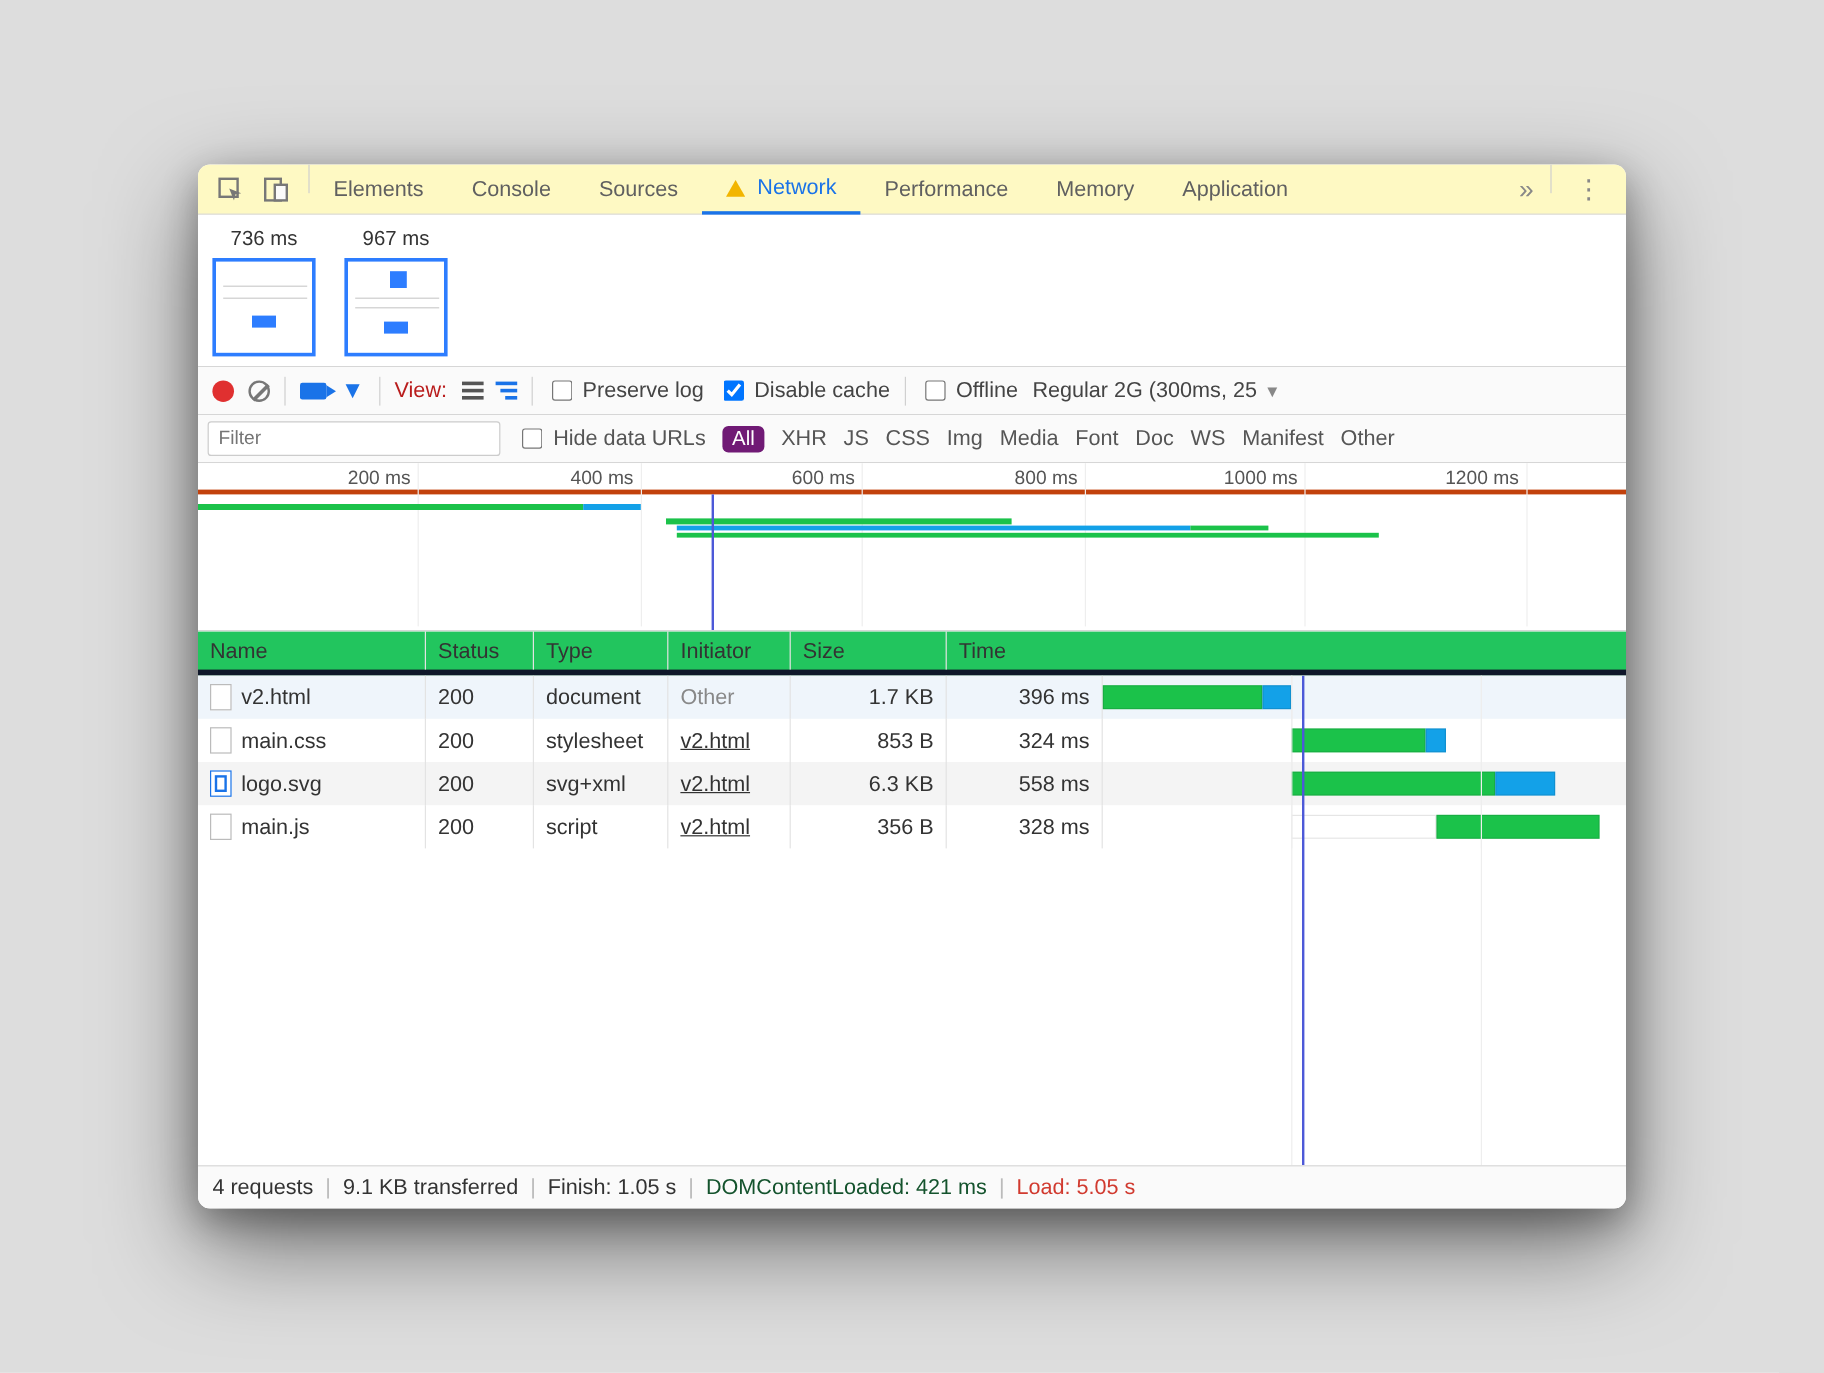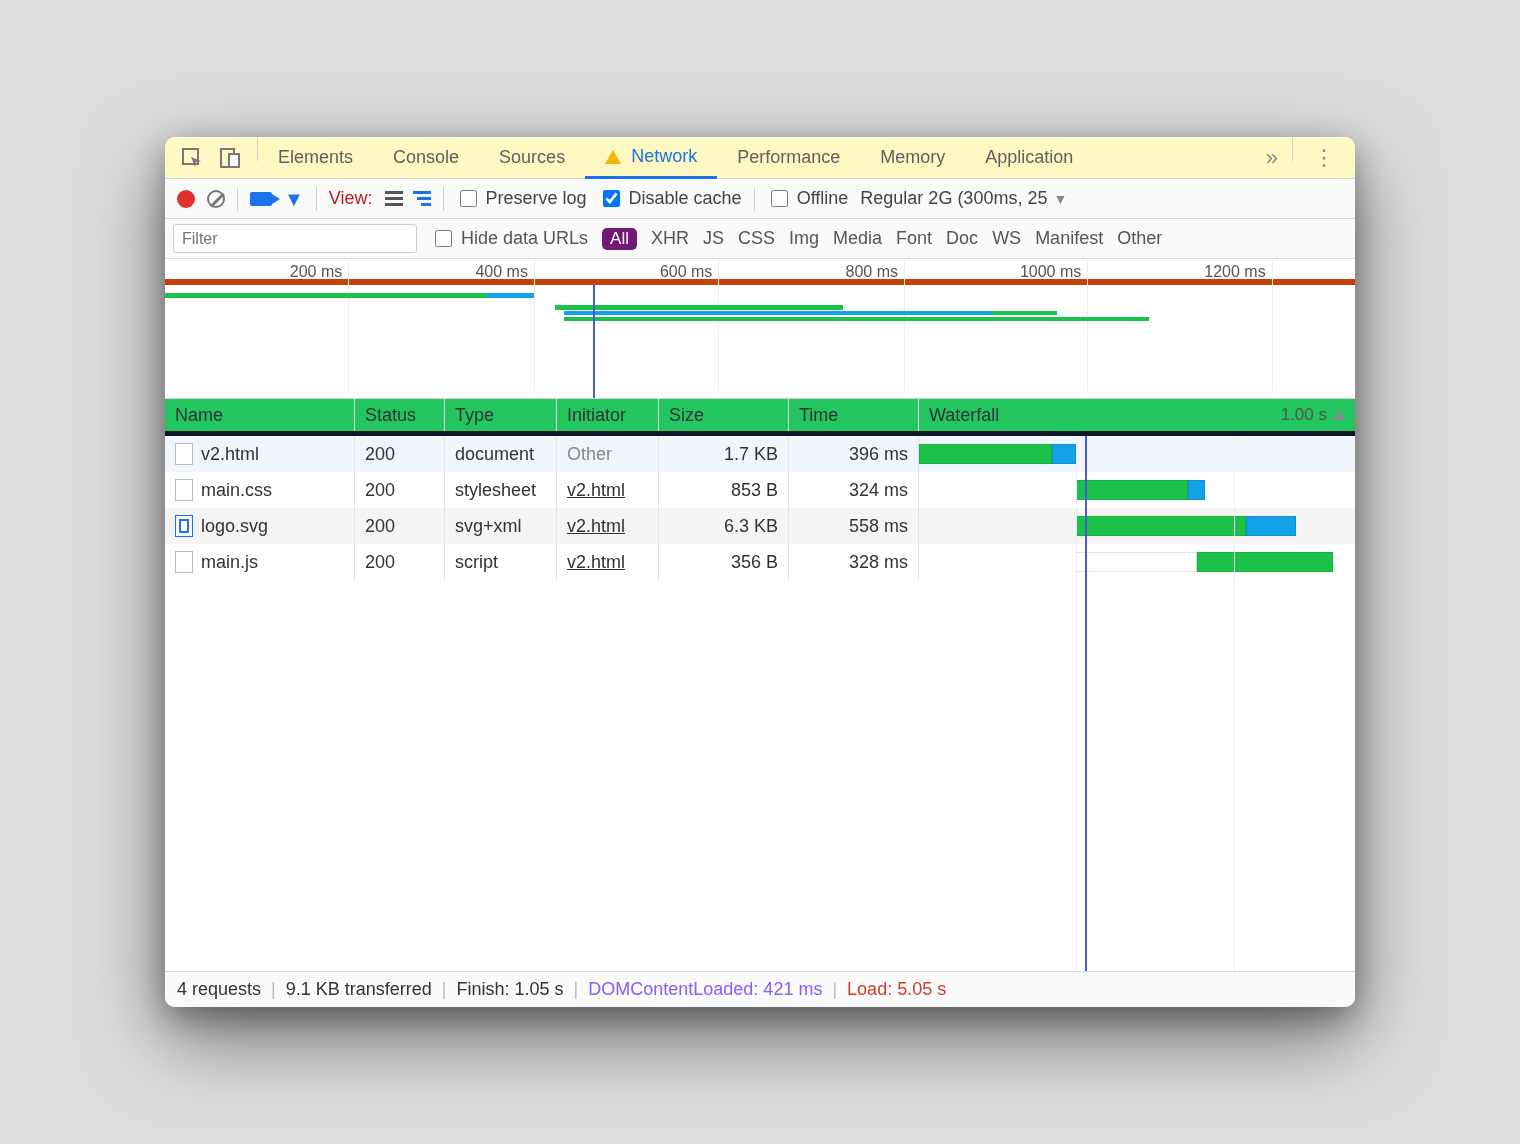--- a/index.html
+++ b/index.html
@@ -121,21 +121,21 @@
     gap:14px;
     padding: 0 8px;
     font-size:18px;
     color:#555;
   }
   .filter-input { width: 244px; height:29px; border:1px solid #ccc; border-radius:3px; padding:2px 8px; font-size:16px; }
   .pill { background:#701a75; color:#fff; border-radius:5px; padding:1px 8px; font-size:17px; }
   .ftype { cursor:default; }
   
   .overview { border-bottom:1px solid #d6d6d6; position:relative; height:140px; background:#fff; }
-  .ov-ruler { height:26px; border-bottom:6px solid #c2410c; position:relative; font-size:16px; color:#555; }
+  .ov-ruler { height:26px; border-bottom:4px solid #c2410c; position:relative; font-size:16px; color:#555; }
   .ov-tick { position:absolute; top:4px; transform:translateX(-100%); padding-right:6px; }
   .ov-body { position:absolute; left:0; right:0; top:26px; bottom:0; }
   .ov-bar { position:absolute; height:6px; }
   .ov-vline { position:absolute; top:0; bottom:0; width:2px; background:#4d59d8; }
   
   .grid { flex:1; display:flex; flex-direction:column; overflow:hidden; }
   .ghead, .grow {
     display:grid;
     grid-template-columns: 190px 90px 112px 102px 130px 130px 1fr;
     align-items:center;
@@ -159,21 +159,21 @@
   .initlink { text-decoration: underline; color:#333; }
   .initother { color:#888; }
   .wfcell { position:relative; padding:0 !important; }
   .wfgrid { position:absolute; top:0; bottom:0; width:1px; background:#eee; }
   .wfvline { position:absolute; top:0; bottom:0; width:2px; background:#4d59d8; }
   .wfbar { position:absolute; height:20px; top:8px; border:1px solid rgba(0,0,0,0.1); }
   .wfbar.hollow { background:#fff; }
   
   .status { height:36px; border-top:1px solid #d6d6d6; background:#fafafa; display:flex; align-items:center; gap:10px; padding:0 12px; font-size:18px; color:#333;}
   .status .s-sep { color:#bbb; }
-  .dcl { color:#8b5cf6; }
+  .dcl { color:#14532d; }
   .load { color:#d13a2f; }
 </style>
 </head>
 <body>
 
 <div class="window">
 
 
   <div class="tabbar">
     <div class="tool-icons">
@@ -194,20 +194,39 @@
         <span>Network</span>
       </div>
     <div class="tab-item">Performance</div>
     <div class="tab-item">Memory</div>
     <div class="tab-item">Application</div>
     <div class="more">»</div>
     <div class="sep"></div>
     <div class="kebab">⋮</div>
   </div>
 
+  <div class="filmstrip">
+    <div class="frame">
+      <div class="frame-label">736 ms</div>
+      <div class="frame-thumb">
+        <div class="blk" style="left:6px;top:20px;width:70px;height:1px;background:#ccc"></div>
+        <div class="blk" style="left:6px;top:30px;width:70px;height:1px;background:#ccc"></div>
+        <div class="blk" style="left:30px;top:45px;width:20px;height:10px"></div>
+      </div>
+    </div>
+    <div class="frame">
+      <div class="frame-label">967 ms</div>
+      <div class="frame-thumb">
+        <div class="blk" style="left:35px;top:8px;width:14px;height:14px"></div>
+        <div class="blk" style="left:6px;top:30px;width:70px;height:1px;background:#ccc"></div>
+        <div class="blk" style="left:6px;top:38px;width:70px;height:1px;background:#ccc"></div>
+        <div class="blk" style="left:30px;top:50px;width:20px;height:10px"></div>
+      </div>
+    </div>
+  </div>
 
   <div class="toolbar">
     <div class="rec"></div>
     <div class="no"></div>
     <div class="sep"></div>
     <div class="cam"></div>
     <div class="funnel">▼</div>
     <div class="sep"></div>
     <div class="viewlbl">View:</div>
     <div class="view-icons">
@@ -288,27 +307,20 @@
   </div>
 
   <div class="grid">
     <div class="ghead">
       <div>Name</div>
       <div>Status</div>
       <div>Type</div>
       <div>Initiator</div>
       <div>Size</div>
       <div>Time</div>
-      <div class="wf">
-        <span>Waterfall</span>
-        <span class="wf-time">
-            <span>1.00 s</span>
-            <span class="sorttri"></span>
-          </span>
-      </div>
     </div>
     <div class="gbody" id="gbody">
         <div class="grow z0">
           <div class="namecell">
             <div class="fico "></div>
             <span>v2.html</span>
           </div>
           <div>200</div>
           <div>document</div>
           <div>

